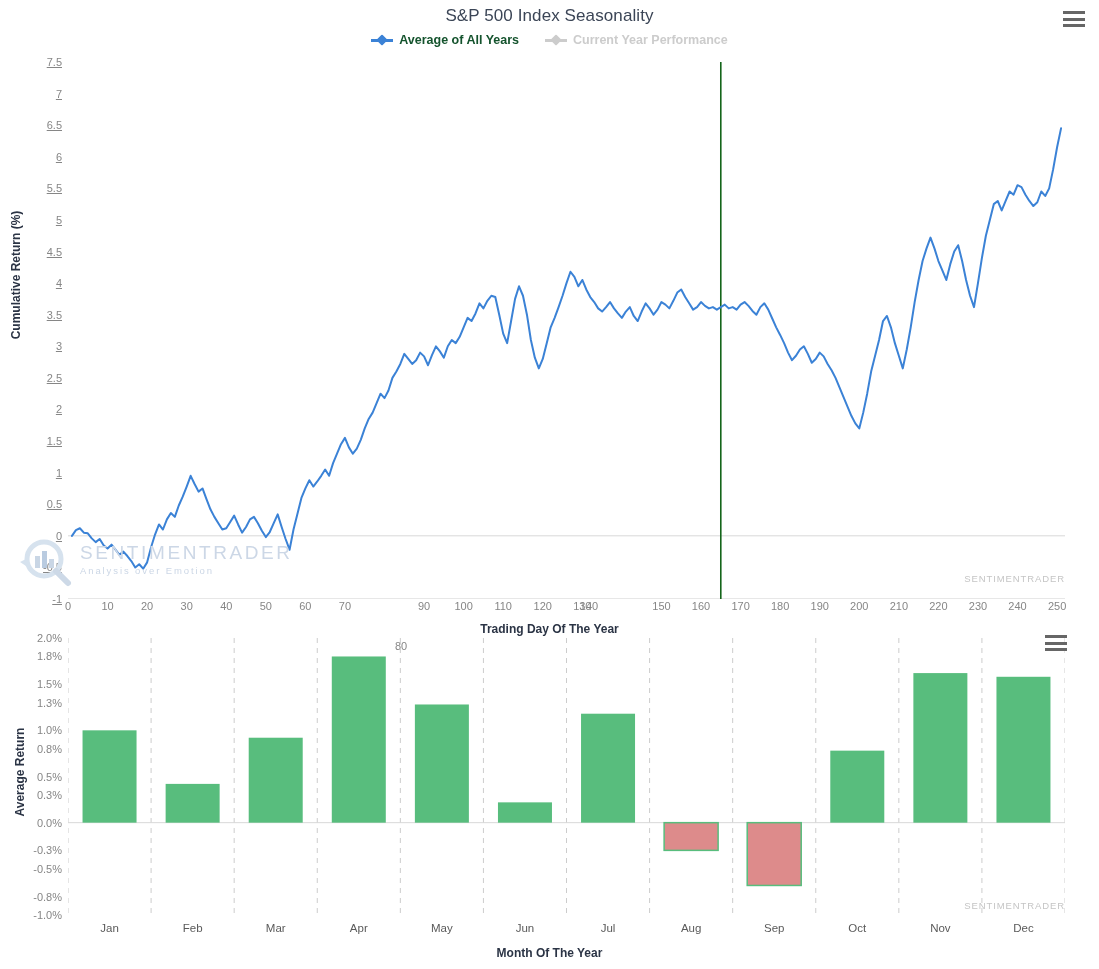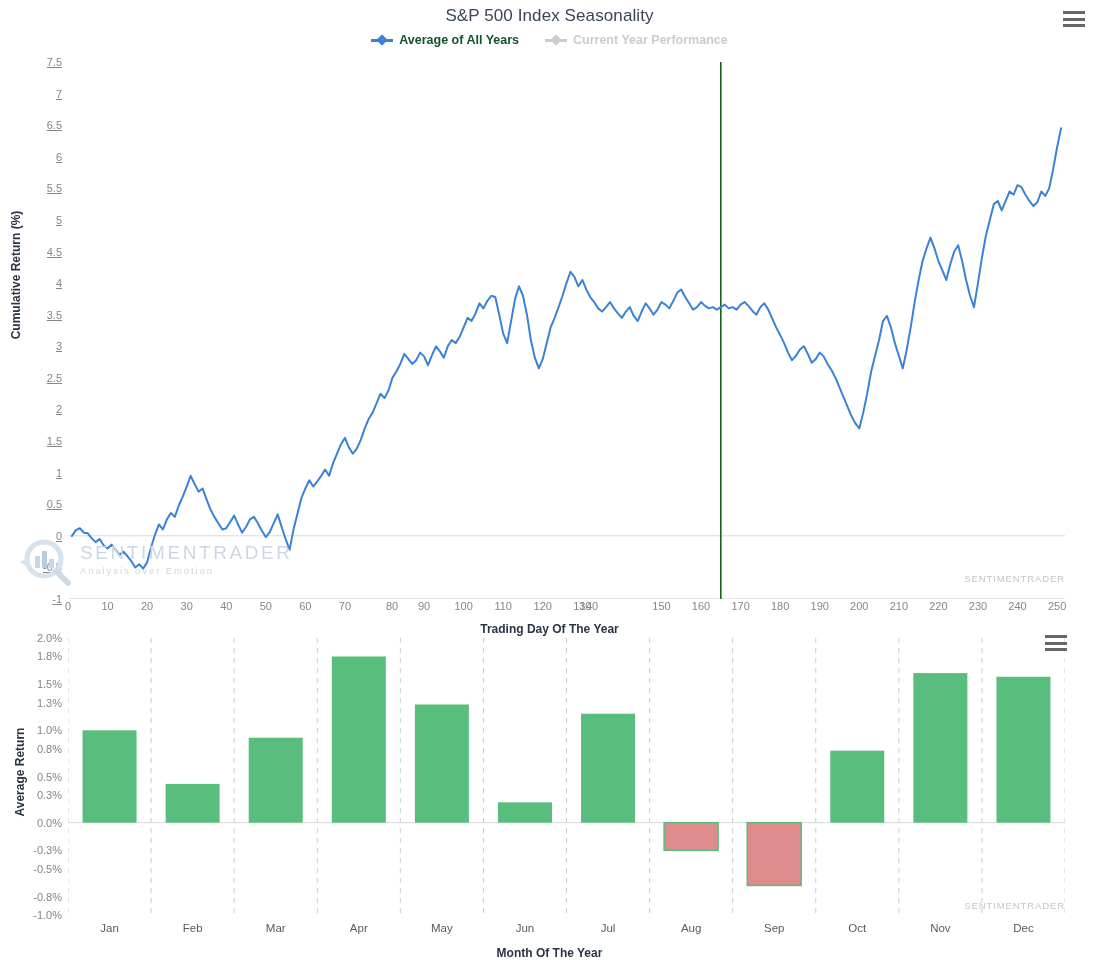--- a/index.html
+++ b/index.html
@@ -179,21 +179,21 @@
 
     <div id="top-xlabels">
         <div class="xtick-top" style="left: 0px;">0</div>
         <div class="xtick-top" style="left: 39.5635px;">10</div>
         <div class="xtick-top" style="left: 79.127px;">20</div>
         <div class="xtick-top" style="left: 118.69px;">30</div>
         <div class="xtick-top" style="left: 158.254px;">40</div>
         <div class="xtick-top" style="left: 197.817px;">50</div>
         <div class="xtick-top" style="left: 237.381px;">60</div>
         <div class="xtick-top" style="left: 276.944px;">70</div>
-        <div class="xtick-top" style="left: 324px;">80</div>
+        <div class="xtick-top" style="left: 333px; margin-top: 40px;">80</div>
         <div class="xtick-top" style="left: 356.071px;">90</div>
         <div class="xtick-top" style="left: 395.635px;">100</div>
         <div class="xtick-top" style="left: 435.198px;">110</div>
         <div class="xtick-top" style="left: 474.762px;">120</div>
         <div class="xtick-top" style="left: 514.325px;">130</div>
         <div class="xtick-top" style="left: 521px;">140</div>
         <div class="xtick-top" style="left: 593.452px;">150</div>
         <div class="xtick-top" style="left: 633.016px;">160</div>
         <div class="xtick-top" style="left: 672.579px;">170</div>
         <div class="xtick-top" style="left: 712.143px;">180</div>

